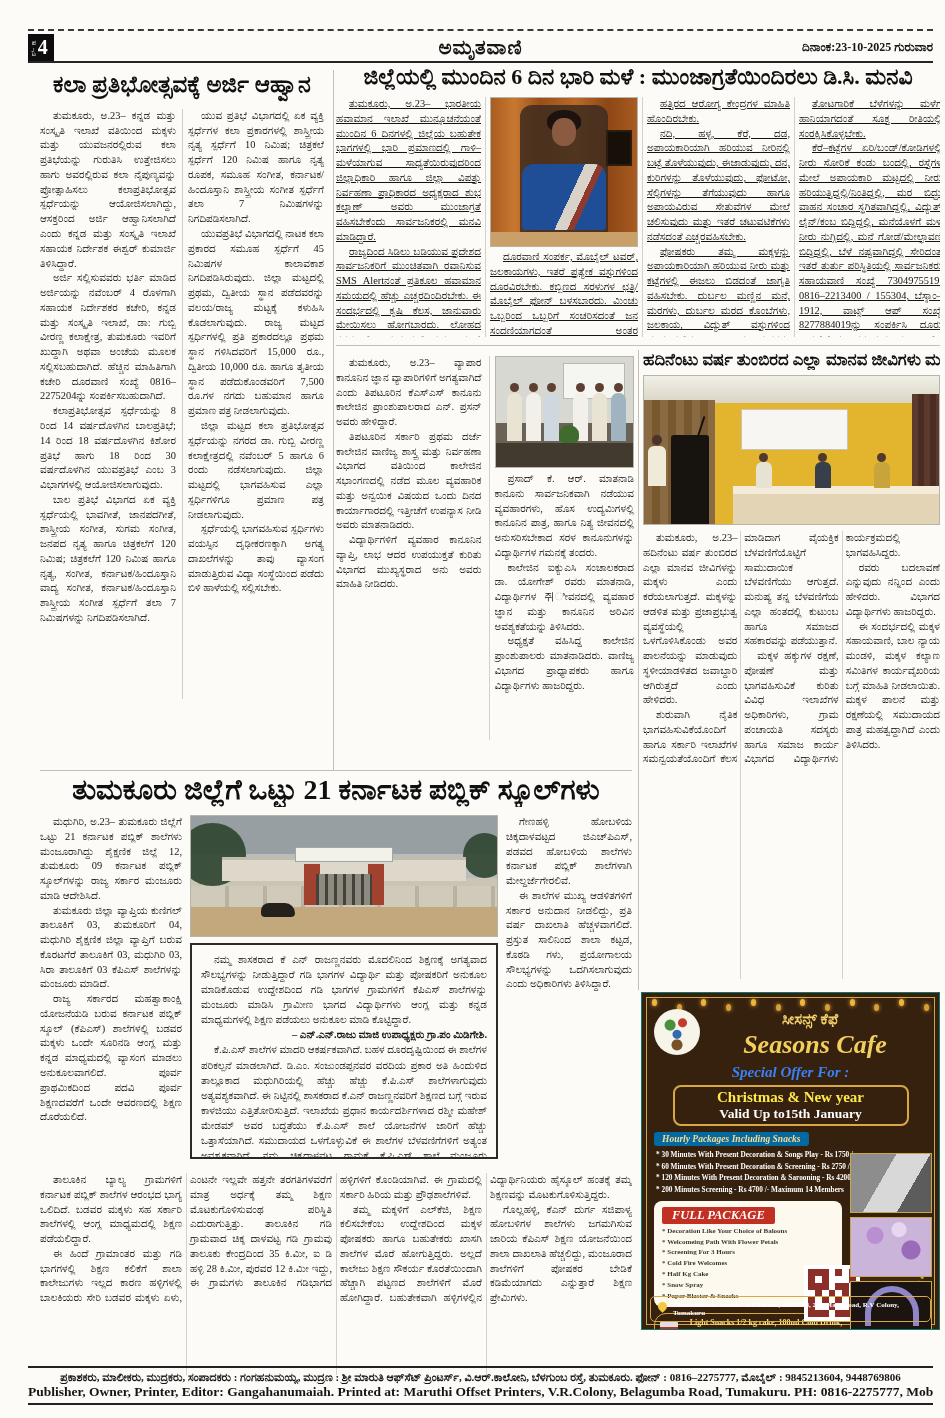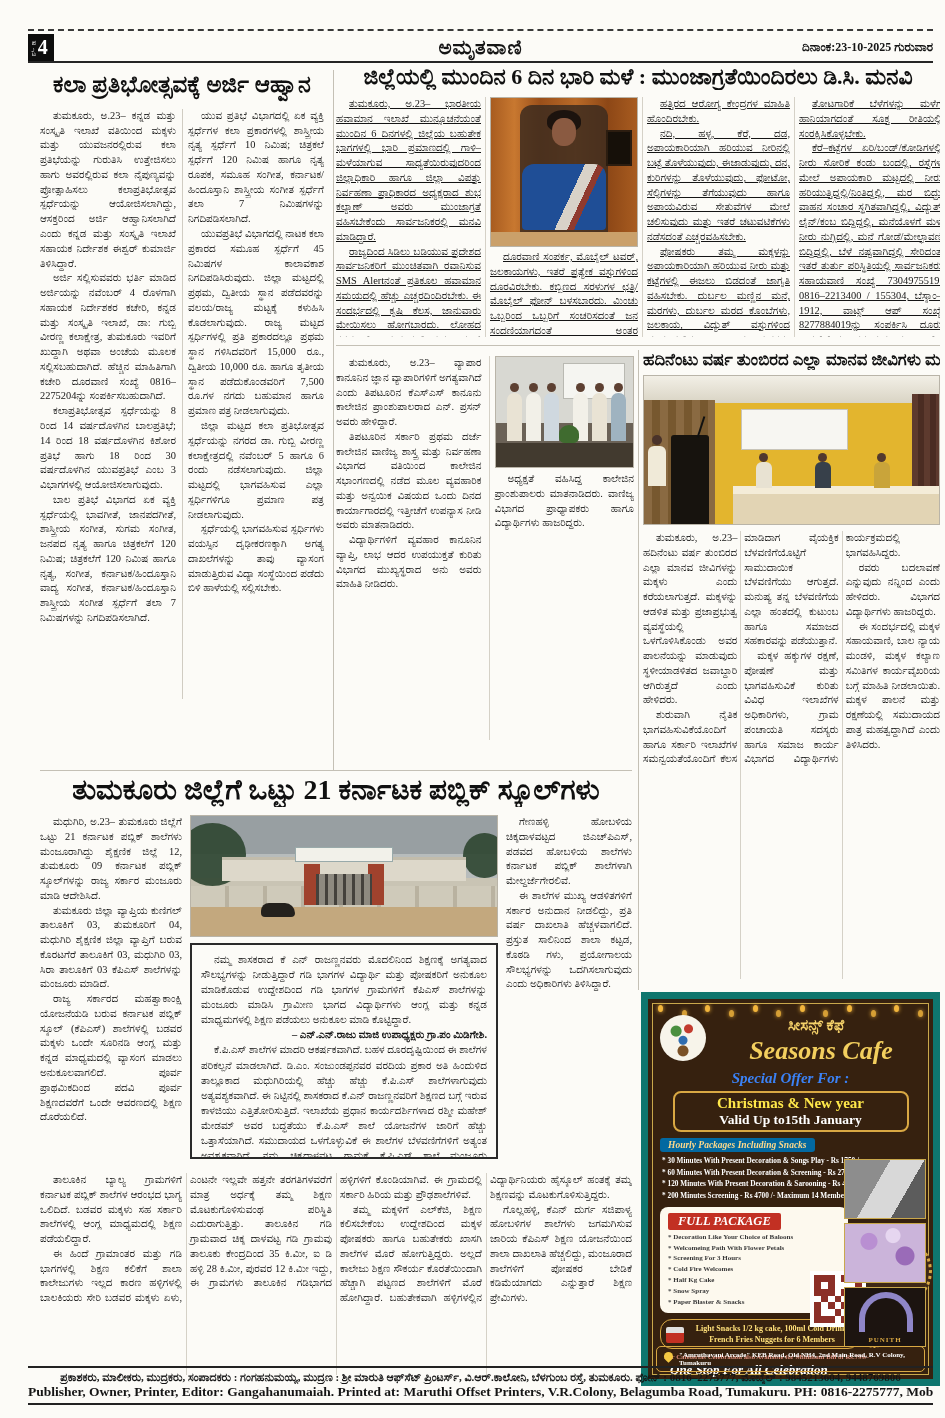--- a/index.html
+++ b/index.html
@@ -87,21 +87,21 @@
     background:linear-gradient(#989fa2 0 32%, #b7bcbc 32% 52%, #c9c4b4 52% 100%); }
   .ps-tree { position:absolute; background:#2e4530; border-radius:50%; opacity:.9; }
   .ps-building { position:absolute; left:10%; top:34%; width:80%; height:20%; background:#ddd8ca; border-top:3px solid #c2bcab; }
   .ps-sign { position:absolute; left:34%; top:26%; width:32%; height:12%; background:#f2f1ea; border:1px solid #9aa; }
   .ps-pillar { position:absolute; top:40%; width:5%; height:34%; background:#a0422d; }
   .ps-gate { position:absolute; left:41%; top:48%; width:18%; height:26%; background:repeating-linear-gradient(90deg,#44413c 0 3px, #8e8a80 3px 9px); }
   .ps-wall { position:absolute; left:0; top:58%; width:100%; height:18%; background:repeating-linear-gradient(90deg,#cfcaba 0 34px, #b9b2a0 34px 38px); }
   .ps-ground { position:absolute; left:0; bottom:0; width:100%; height:24%; background:#c3a87e; }
   .ps-bike { position:absolute; left:23%; bottom:16%; width:34px; height:14px; background:#24211d; border-radius:8px 10px 4px 4px; }
   
-  .ad { position:absolute; left:641px; top:992px; width:299px; height:394px; background:#36210f; border:7px solid #0f766e; padding:8px 6px 6px; overflow:hidden; }
+  .ad { position:absolute; left:641px; top:992px; width:299px; height:338px; background:#36210f; border:1px solid #0f766e; padding:8px 6px 6px; overflow:hidden; }
   .ad-frame { position:absolute; inset:4px; border:1px solid #c9a84c; pointer-events:none; }
   .ad-lights { position:absolute; left:10px; right:10px; top:6px; display:flex; justify-content:space-between; }
   .ad-lights i { width:5px; height:7px; border-radius:50%; background:#f2b53c; box-shadow:0 0 4px #f2b53c; }
   .ad-lights i:nth-child(2n) { margin-top:5px; opacity:.85; }
   .ad-logo { position:absolute; left:12px; top:16px; width:46px; height:46px; border-radius:50%; background:
       radial-gradient(circle at 35% 35%, #4a8f3f 0 5px, transparent 6px),
       radial-gradient(circle at 62% 30%, #c23b2e 0 4px, transparent 5px),
       radial-gradient(circle at 50% 55%, #2f6db0 0 4px, transparent 5px),
       radial-gradient(circle at 50% 78%, #7a5126 0 5px, transparent 6px), #f7f4ea; }
   .ad-title-kn { margin:10px 0 0 62px; color:#f5d26a; font-size:15px; font-weight:bold; text-align:center; width:200px; }
@@ -220,20 +220,22 @@
           <div class="pl-banner"></div>
           <span class="pl-fig" style="left:8%;  background:#e9e3d4;"></span>
           <span class="pl-fig" style="left:22%; background:#f2f0e8;"></span>
           <span class="pl-fig" style="left:35%; background:#cfd8df;"></span>
           <span class="pl-fig" style="left:56%; background:#f2f0e8;"></span>
           <span class="pl-fig" style="left:70%; background:#e9e3d4;"></span>
           <span class="pl-fig" style="left:84%; background:#9fb3c0;"></span>
           <div class="pl-plant"></div>
         </div>
         <div>
+            <p>ಪ್ರಸಾದ್ ಕೆ. ಆರ್. ಮಾತನಾಡಿ ಕಾನೂನು ಸಾರ್ವಜನಿಕವಾಗಿ ನಡೆಯುವ ವ್ಯವಹಾರಗಳು, ಹೊಸ ಉದ್ಯಮಿಗಳಲ್ಲಿ ಕಾನೂನಿನ ಪಾತ್ರ, ಹಾಗೂ ನಿತ್ಯ ಜೀವನದಲ್ಲಿ ಅನುಸರಿಸಬೇಕಾದ ಸರಳ ಕಾನೂನುಗಳನ್ನು ವಿದ್ಯಾರ್ಥಿಗಳ ಗಮನಕ್ಕೆ ತಂದರು.</p>
+            <p>ಕಾಲೇಜಿನ ಐಕ್ಯುಎಸಿ ಸಂಚಾಲಕರಾದ ಡಾ. ಯೋಗೇಶ್ ರವರು ಮಾತನಾಡಿ, ವಿದ್ಯಾರ್ಥಿಗಳ 쥐ೀವನದಲ್ಲಿ ವ್ಯವಹಾರ ಜ್ಞಾನ ಮತ್ತು ಕಾನೂನಿನ ಅರಿವಿನ ಅವಶ್ಯಕತೆಯನ್ನು ತಿಳಿಸಿದರು.</p>
             <p>ಅಧ್ಯಕ್ಷತೆ ವಹಿಸಿದ್ದ ಕಾಲೇಜಿನ ಪ್ರಾಂಶುಪಾಲರು ಮಾತನಾಡಿದರು. ವಾಣಿಜ್ಯ ವಿಭಾಗದ ಪ್ರಾಧ್ಯಾಪಕರು ಹಾಗೂ ವಿದ್ಯಾರ್ಥಿಗಳು ಹಾಜರಿದ್ದರು.</p>
           </div>
       </div>
     </div>
   </div>
 
   <div class="art-children">
     <div class="headline">ಹದಿನೆಂಟು ವರ್ಷ ತುಂಬಿರದ ಎಲ್ಲಾ ಮಾನವ ಜೀವಿಗಳು ಮಕ್ಕಳು</div>
     <div class="photo photo-children">
       <div class="pc-ceiling"></div>

